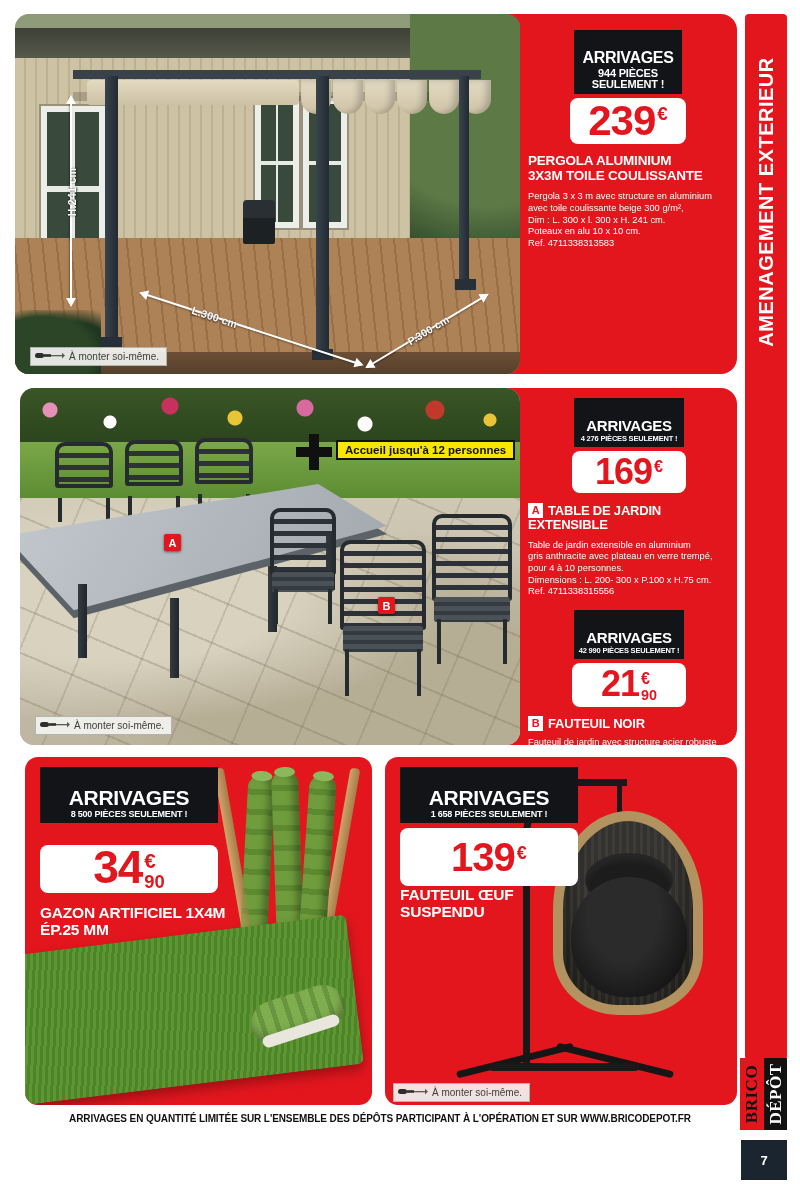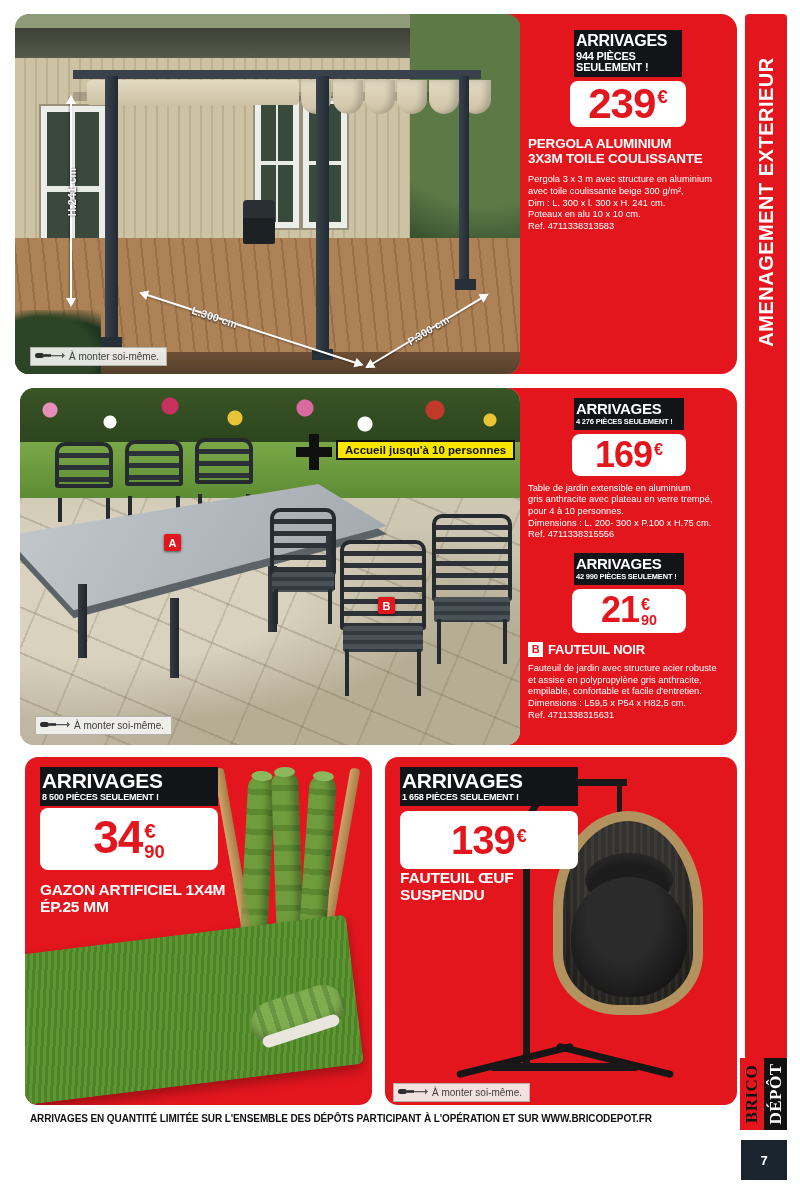--- a/index.html
+++ b/index.html
@@ -2,21 +2,21 @@
 <html><head>
 <meta charset="utf-8">
 <style>
   *{margin:0;padding:0;box-sizing:border-box}
   :root{--red:#e3161e;--ink:#121418;--navy:#1b2530}
   body{width:800px;height:1200px;background:#fff;font-family:"Liberation Sans",sans-serif;position:relative;overflow:hidden}
   .abs{position:absolute}
 
   
   .sec{position:absolute;background:var(--red);border-radius:16px}
-  .arrbox{background:var(--ink);color:#fff;padding:3px 2px 4px}
+  .arrbox{background:var(--ink);color:#fff;text-align:center;padding:20px 2px 4px}
   .arrbox .a1{font-weight:800;letter-spacing:-.3px;line-height:1}
   .arrbox .a2{font-weight:700;line-height:1;margin-top:2px;letter-spacing:-.2px}
   .pricebox{background:#fff;border-radius:8px;display:flex;align-items:center;justify-content:center}
   .price{display:flex;align-items:flex-start;justify-content:center;color:var(--red);font-weight:800;line-height:.92;letter-spacing:-1px}
   .p-col{display:flex;flex-direction:column;align-items:flex-start;margin-left:2px;margin-top:3px}
   .p-cur{font-size:45%;line-height:1;letter-spacing:0}
   .p-cents{font-size:40%;line-height:1;margin-top:1px;letter-spacing:0}
   .p-cents:empty{display:none}
   .ptitle{color:#fff;font-weight:800;white-space:pre-line;letter-spacing:-.2px;line-height:1.12}
   .desc{color:#fff;white-space:pre-line;line-height:1.26;letter-spacing:0}
@@ -102,21 +102,21 @@
   .egg{position:absolute;left:168px;top:54px;width:150px;height:204px;border:10px solid #b2935f;border-radius:76px 76px 66px 66px/100px 100px 62px 62px;background:
       repeating-linear-gradient(90deg,rgba(255,255,255,.05) 0 3px,transparent 3px 7px),
       radial-gradient(ellipse at 50% 35%,#34322e 0 45%,#211f1c 80%)}
   .eggcush{position:absolute;left:186px;top:120px;width:116px;height:120px;border-radius:50% 50% 46% 46%;background:radial-gradient(ellipse at 45% 30%,#2b2b2b 0 40%,#121212 85%)}
   .eggcush2{position:absolute;left:200px;top:96px;width:88px;height:54px;border-radius:50%;background:#1c1c1c;box-shadow:inset 0 6px 8px rgba(255,255,255,.06)}
 
   
   .vwrap{position:absolute;overflow:visible}
   .vrot{transform-origin:0 0;display:flex}
   .pgnum{position:absolute;left:741px;top:1140px;width:46px;height:40px;background:var(--navy);color:#fff;font-weight:700;font-size:13px;display:flex;align-items:center;justify-content:center}
-  .footer{position:absolute;left:30px;top:1113px;width:700px;text-align:left;color:#101010;font-weight:700;font-size:10px;letter-spacing:-.1px}
+  .footer{position:absolute;left:30px;top:1113px;width:700px;text-align:center;color:#101010;font-weight:700;font-size:10px;letter-spacing:-.1px}
 </style>
 </head>
 <body>
 
 <div class="sec" style="left:15px;top:14px;width:722px;height:360px">
 
   <div class="photo1" aria-hidden="true">
     <div class="ph1-roof"></div>
     <div class="ph1-wall"></div>
     <div class="ph1-door" style="left:26px;top:92px;width:64px;height:166px">
@@ -229,21 +229,21 @@
         <div class="l2"></div>
       </div>
     <div class="chair" style="left:412px;top:126px;width:80px;height:150px">
         <div class="bk"></div>
         <div class="st"></div>
         <div class="l1"></div>
         <div class="l2"></div>
       </div>
 
     <div class="plus" style="left:276px;top:46px"></div>
-    <div class="cap" style="left:316px;top:52px">Accueil jusqu'à 10 personnes</div>
+    <div class="cap" style="left:316px;top:52px">Accueil jusqu'à 12 personnes</div>
     <div class="mkp" style="left:144px;top:146px">A</div>
     <div class="mkp" style="left:358px;top:209px">B</div>
     <div class="asm" style="left:15px;top:328px">
       <span><svg width="30" height="9" viewBox="0 0 30 9">
             <rect x="0" y="2" width="9" height="5" rx="2.5" fill="#2e2e2e"></rect>
             <rect x="9" y="3.2" width="7" height="2.6" fill="#2e2e2e"></rect>
             <rect x="16" y="4" width="11" height="1.3" fill="#5a5a5a"></rect>
             <path d="M27 1.8 L30 4.6 L27 7.4z" fill="#5a5a5a"></path>
           </svg></span>
       <span>À monter soi-même.</span>
@@ -256,20 +256,22 @@
       <div class="a2" style="font-size:7.5px">4 276 PIÈCES SEULEMENT !</div>
     </div>
     <div class="pricebox" style="width:114px;height:42px;margin:4px auto 0">
       <div class="price" style="font-size:36px">
         <span>169</span>
         <span class="p-col">
             <span class="p-cur">€</span>
           </span>
       </div>
     </div>
+    <div class="ptitle" style="font-size:13px;margin-top:10px"><span class="mk">A</span><span>TABLE DE JARDIN
+EXTENSIBLE</span></div>
     <div class="desc" style="font-size:9.3px;margin-top:7px">Table de jardin extensible en aluminium
 gris anthracite avec plateau en verre trempé,
 pour 4 à 10 personnes.
 Dimensions : L. 200- 300 x P.100 x H.75 cm.
 Ref. 4711338315556</div>
 
     <div class="arrbox" style="width:110px;margin:12px auto 0">
       <div class="a1" style="font-size:15px">ARRIVAGES</div>
       <div class="a2" style="font-size:7.5px">42 990 PIÈCES SEULEMENT !</div>
     </div>
@@ -303,21 +305,21 @@
     </div>
     <div class="mat"></div>
     <div class="matroll"></div>
     <div class="matedge"></div>
   </div>
   <div class="abs" style="left:15px;top:10px;width:210px">
     <div class="arrbox" style="width:178px">
       <div class="a1" style="font-size:21px">ARRIVAGES</div>
       <div class="a2" style="font-size:9px">8 500 PIÈCES SEULEMENT !</div>
     </div>
-    <div class="pricebox" style="width:178px;height:62px;margin-top:2px">
+    <div class="pricebox" style="width:178px;height:48px;margin-top:22px">
       <div class="price" style="font-size:46px">
         <span>34</span>
         <span class="p-col" style="margin-top:5px">
             <span class="p-cur">€</span>
             <span class="p-cents">90</span>
           </span>
       </div>
     </div>
     <div class="ptitle" style="font-size:15.5px;margin-top:11px">GAZON ARTIFICIEL 1X4M
 ÉP.25 MM</div>

